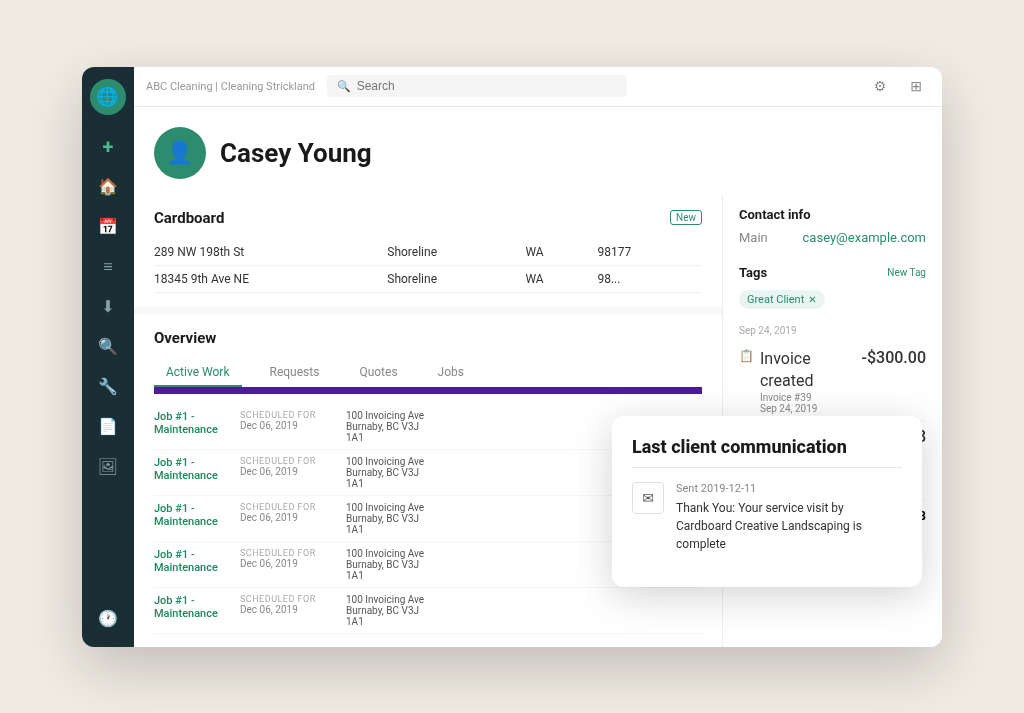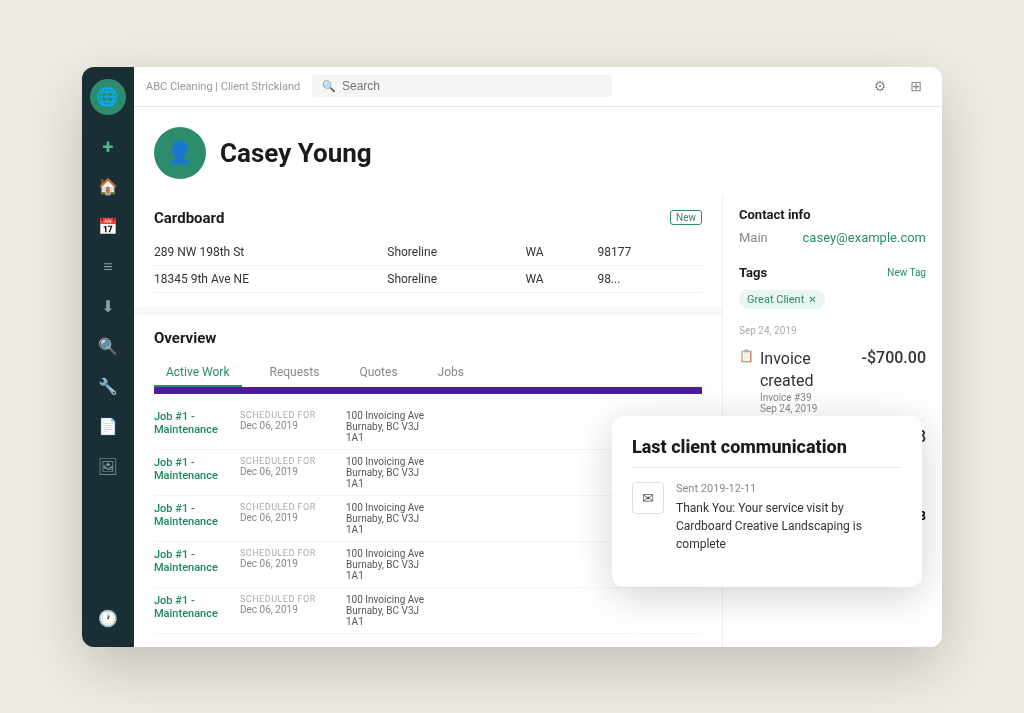--- a/index.html
+++ b/index.html
@@ -501,21 +501,21 @@
     <div class="sidebar-icon">🖼</div>
     <div class="sidebar-icon" style="margin-top:auto;">🕐</div>
   </div>
 
   <div class="main-content">
 
     <div class="topbar">
       <div class="topbar-brand">
         <span>ABC Cleaning</span>
         <span> | </span>
-        <span>Client Strickland</span>
+        <span>Cleaning Strickland</span>
       </div>
       <div class="topbar-search">
         <span style="color:#aaa;font-size:11px;">🔍</span>
         <input type="text" placeholder="Search" style="">
       </div>
       <div class="topbar-actions">
         <div class="topbar-action-btn">⚙</div>
         <div class="topbar-action-btn">⊞</div>
       </div>
     </div>
@@ -619,21 +619,21 @@
           <div style="margin-top:auto; padding-top: 16px;">
             <div style="font-size:10px;color:#aaa;margin-bottom:6px;">Sep 24, 2019</div>
             <div class="invoice-row">
               <div class="invoice-row-info">
                 <span class="invoice-icon" style="color:#e07a30;">📋</span>
                 <div>
                   <div class="invoice-label">Invoice created</div>
                   <div class="invoice-sub">Invoice #39<br>Sep 24, 2019</div>
                 </div>
               </div>
-              <div class="invoice-amount negative">-$700.00</div>
+              <div class="invoice-amount negative">-$300.00</div>
             </div>
             <div class="invoice-row">
               <div class="invoice-row-info">
                 <span class="invoice-icon" style="color:#2d8c6e;">🔄</span>
                 <div>
                   <div class="invoice-label">Invoice created</div>
                   <div class="invoice-sub">Invoice #39<br>Sep 24, 2019</div>
                 </div>
               </div>
               <div class="invoice-amount positive">$1,412.58</div>

